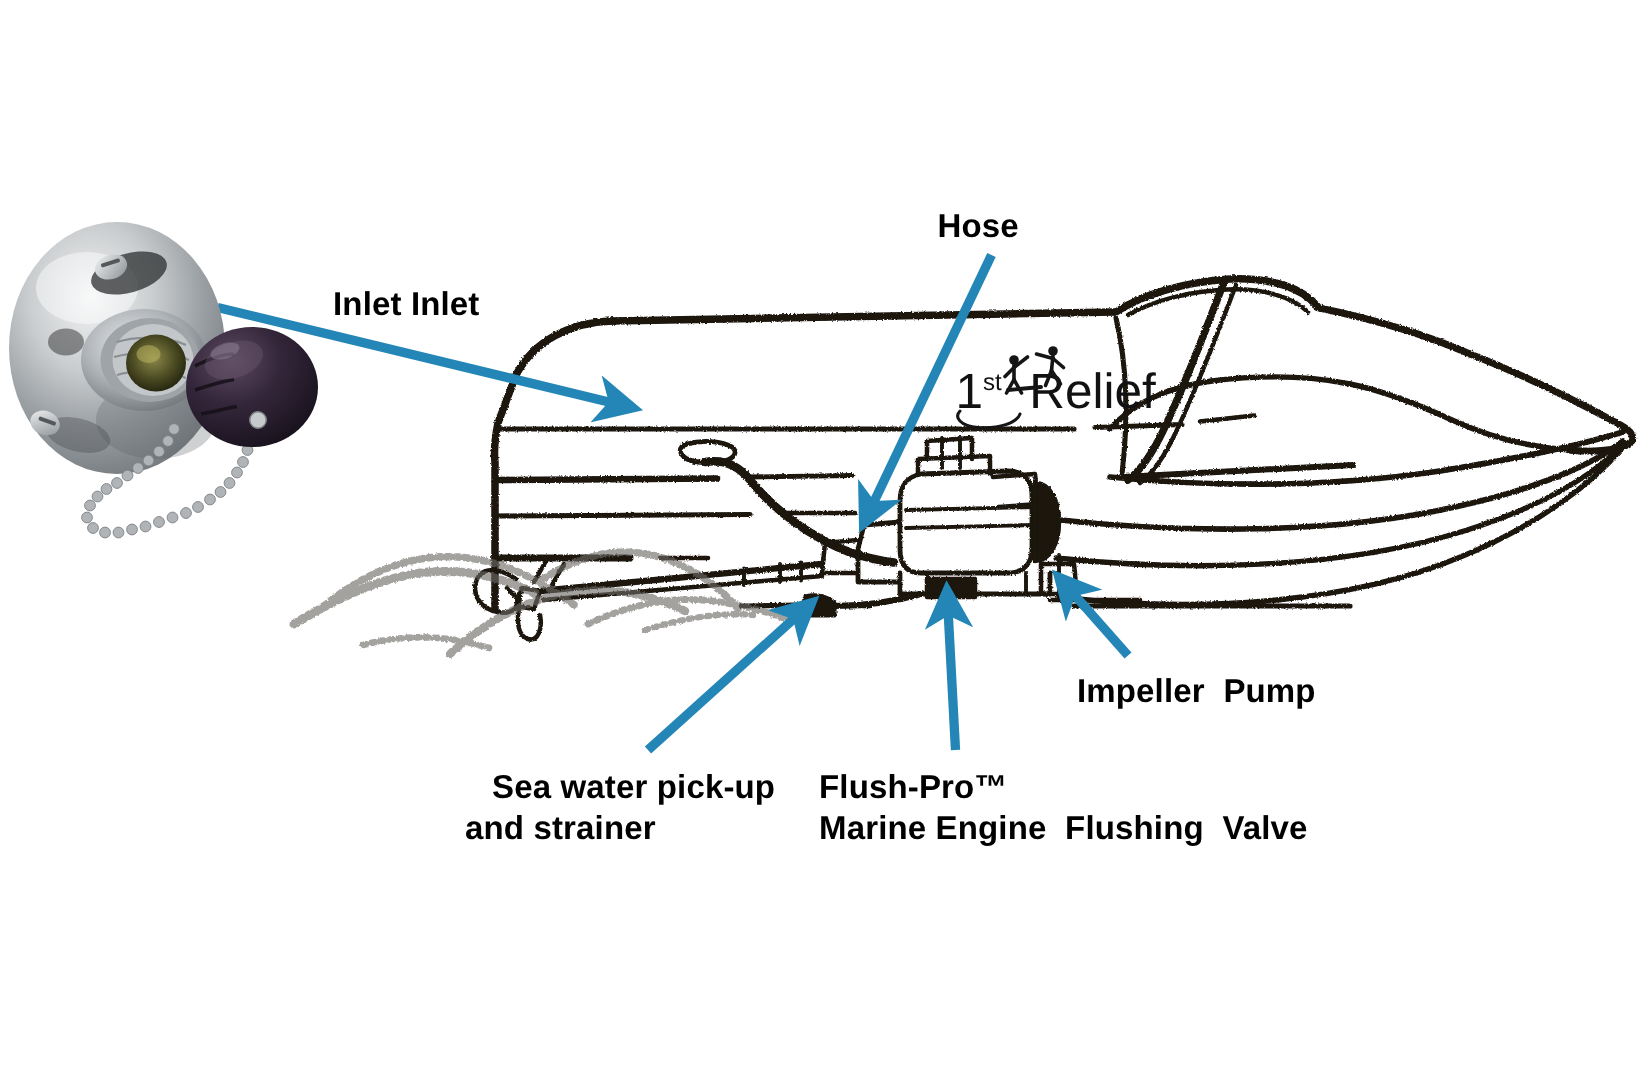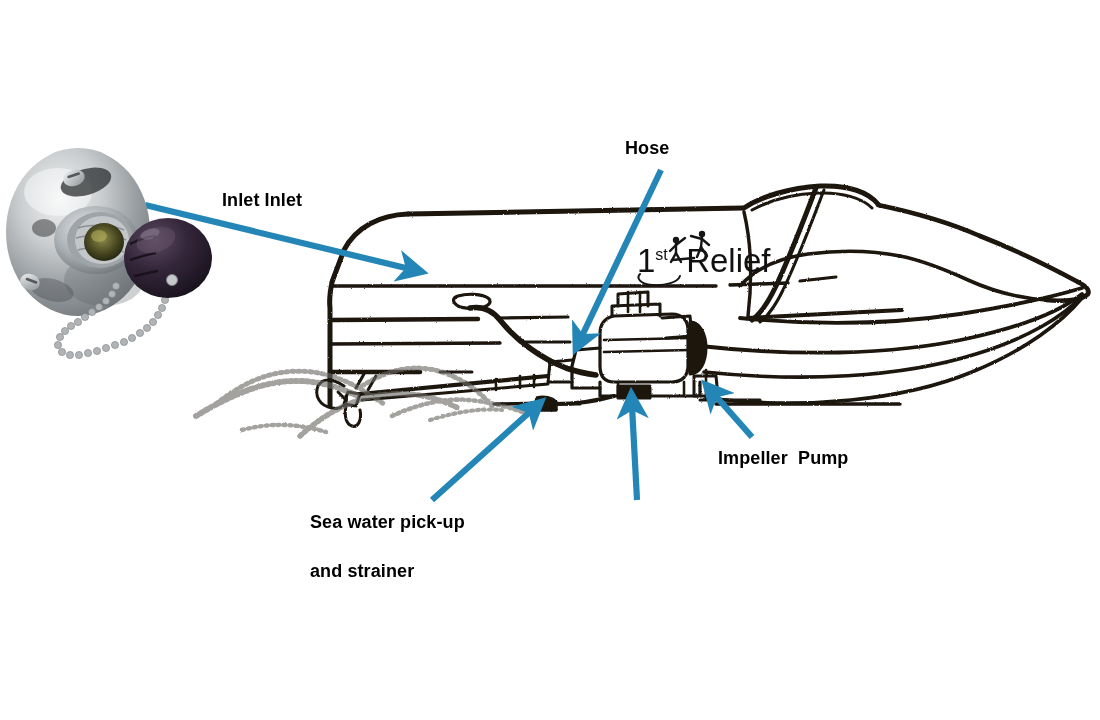--- a/index.html
+++ b/index.html
@@ -26,21 +26,21 @@
   }
   .label {
     position: absolute;
     font-family: "Liberation Sans", sans-serif;
     font-weight: bold;
     color: #000000;
     white-space: pre;
     line-height: 1.22;
     letter-spacing: 0.1px;
   }
-  .label-lg { font-size: 18px; }
+  .label-lg { font-size: 22px; }
 
   
   #water-inlet-photo {
     position: absolute;
     left: 0px;
     top: 140px;
     width: 240px;
     height: 235px;
   }
 
@@ -334,18 +334,22 @@
     </svg>
   </div>
 
   <div class="label label-lg" style="left:222px; top:190px;">Inlet Inlet</div>
 
   <div class="label label-lg" style="left:625px; top:138px;">Hose</div>
 
   <div class="label label-lg" style="left:718px; top:448px;">Impeller  Pump</div>
 
   <div style="position:absolute; left:310px; top:512px;">
-    <div class="label label-lg" style="position:static;">Sea water pick-up</div>
-    <div class="label label-lg" style="position:static;margin-top:27px;">and strainer</div>
+    <div class="label label-lg" style="position:static;margin-left:18px;">Sea water pick-up</div>
+    <div class="label label-lg" style="position:static;">and strainer</div>
   </div>
 
+  <div style="position:absolute; left:546px; top:512px;">
+    <div class="label label-lg" style="position:static;">Flush-Pro™</div>
+    <div class="label label-lg" style="position:static;">Marine Engine  Flushing  Valve</div>
+  </div>
 
 </div>
 
 </body></html>

